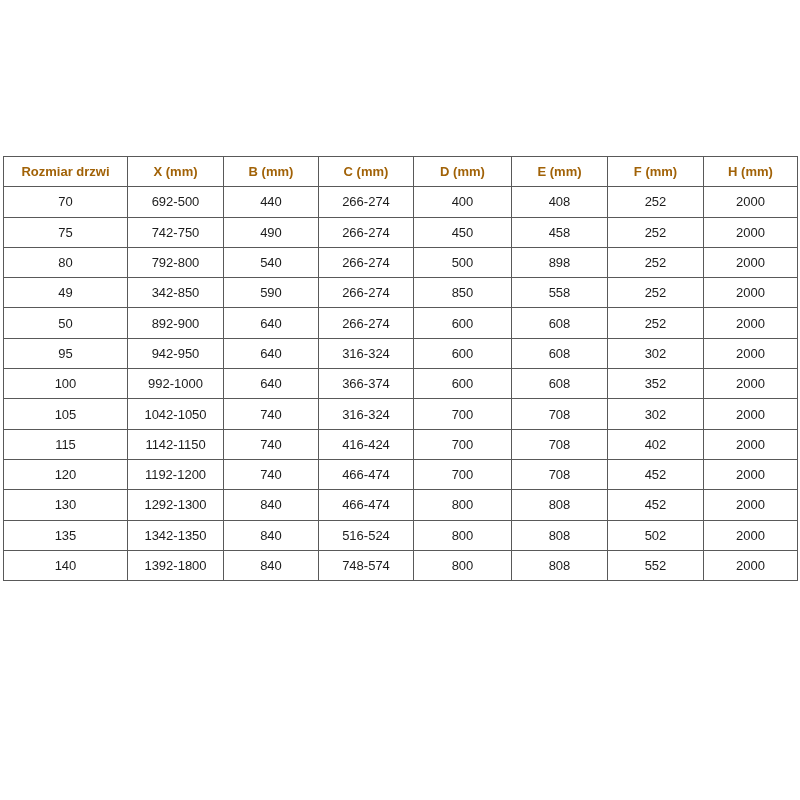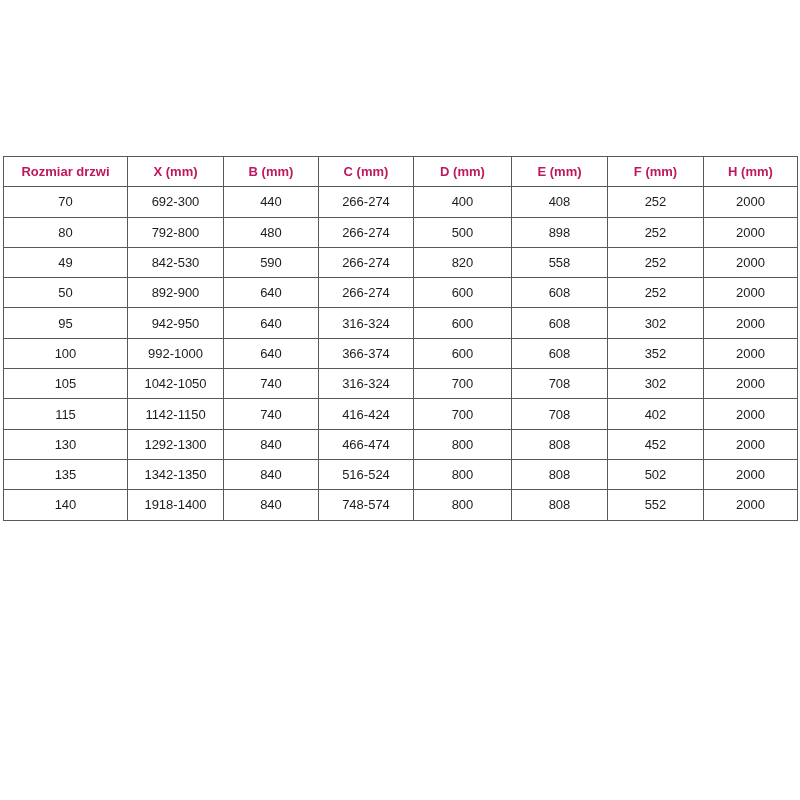--- a/index.html
+++ b/index.html
@@ -33,21 +33,21 @@
     vertical-align: middle;
     font-size: 13px;
     color: #1c1c1c;
     padding: 0;
     height: 29.3px;
     overflow: hidden;
     white-space: nowrap;
   }
   table.size-table th {
     font-weight: bold;
-    color: #be185d;
+    color: #a16207;
   }
 </style>
 </head>
 <body>
 
 <div class="canvas">
   <table class="size-table">
     <colgroup id="colgroup">
         <col style="width: 124px;">
         <col style="width: 96px;">
@@ -66,44 +66,54 @@
           <th>C (mm)</th>
           <th>D (mm)</th>
           <th>E (mm)</th>
           <th>F (mm)</th>
           <th>H (mm)</th>
         </tr>
     </thead>
     <tbody id="table-body">
         <tr>
           <td>70</td>
-          <td>692-300</td>
+          <td>692-500</td>
           <td>440</td>
           <td>266-274</td>
           <td>400</td>
           <td>408</td>
           <td>252</td>
           <td>2000</td>
         </tr>
         <tr>
+          <td>75</td>
+          <td>742-750</td>
+          <td>490</td>
+          <td>266-274</td>
+          <td>450</td>
+          <td>458</td>
+          <td>252</td>
+          <td>2000</td>
+        </tr>
+        <tr>
           <td>80</td>
           <td>792-800</td>
-          <td>480</td>
+          <td>540</td>
           <td>266-274</td>
           <td>500</td>
           <td>898</td>
           <td>252</td>
           <td>2000</td>
         </tr>
         <tr>
           <td>49</td>
-          <td>842-530</td>
+          <td>342-850</td>
           <td>590</td>
           <td>266-274</td>
-          <td>820</td>
+          <td>850</td>
           <td>558</td>
           <td>252</td>
           <td>2000</td>
         </tr>
         <tr>
           <td>50</td>
           <td>892-900</td>
           <td>640</td>
           <td>266-274</td>
           <td>600</td>
@@ -145,20 +155,30 @@
           <td>115</td>
           <td>1142-1150</td>
           <td>740</td>
           <td>416-424</td>
           <td>700</td>
           <td>708</td>
           <td>402</td>
           <td>2000</td>
         </tr>
         <tr>
+          <td>120</td>
+          <td>1192-1200</td>
+          <td>740</td>
+          <td>466-474</td>
+          <td>700</td>
+          <td>708</td>
+          <td>452</td>
+          <td>2000</td>
+        </tr>
+        <tr>
           <td>130</td>
           <td>1292-1300</td>
           <td>840</td>
           <td>466-474</td>
           <td>800</td>
           <td>808</td>
           <td>452</td>
           <td>2000</td>
         </tr>
         <tr>
@@ -166,21 +186,21 @@
           <td>1342-1350</td>
           <td>840</td>
           <td>516-524</td>
           <td>800</td>
           <td>808</td>
           <td>502</td>
           <td>2000</td>
         </tr>
         <tr>
           <td>140</td>
-          <td>1918-1400</td>
+          <td>1392-1800</td>
           <td>840</td>
           <td>748-574</td>
           <td>800</td>
           <td>808</td>
           <td>552</td>
           <td>2000</td>
         </tr>
       </tbody>
   </table>
 </div>

